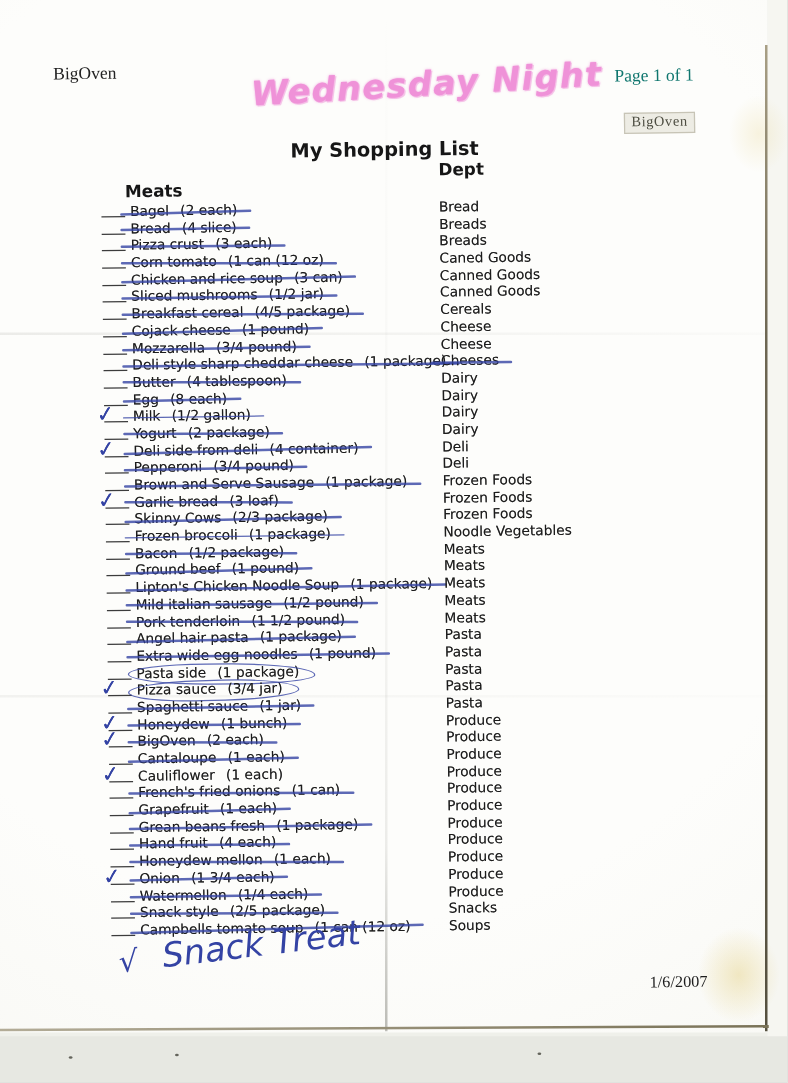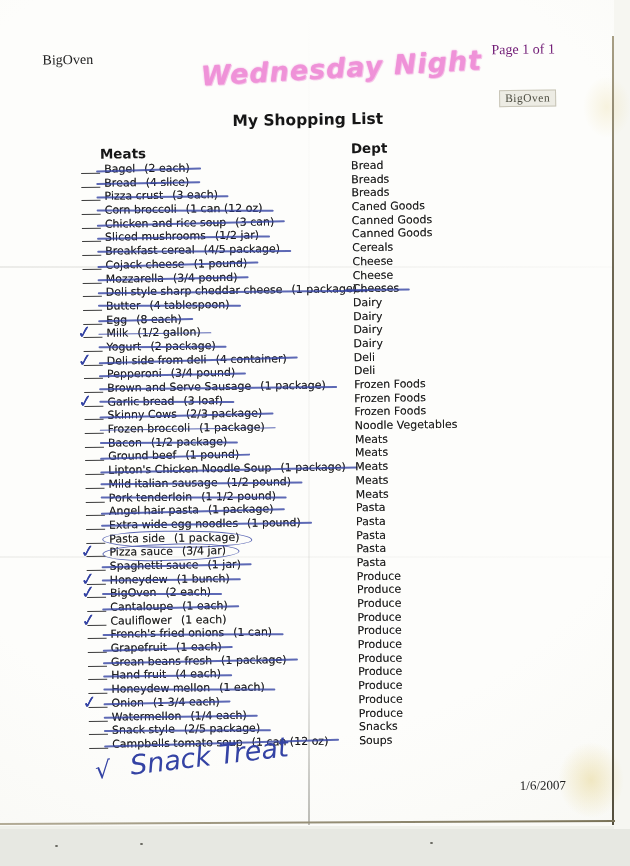--- a/index.html
+++ b/index.html
@@ -27,34 +27,34 @@
           background:radial-gradient(closest-side,rgba(226,204,120,.42),rgba(226,204,120,0));}
   .stain2{position:absolute;left:583px;top:76px;width:48px;height:62px;border-radius:50%;
           background:radial-gradient(closest-side,rgba(226,204,120,.22),rgba(226,204,120,0));}
 
   
   .content{position:absolute;left:0;top:0;width:614px;height:826px;
            transform:rotate(-0.8deg);transform-origin:85px 450px;}
 
   .brand{position:absolute;left:48px;top:52px;font-family:"Liberation Serif",serif;
          font-size:14px;color:#222;}
-  .page-indicator{position:absolute;left:497px;top:48px;font-family:"Liberation Serif",serif;
-         font-size:14px;color:#701a75;}
+  .page-indicator{position:absolute;left:497px;top:60px;font-family:"Liberation Serif",serif;
+         font-size:14px;color:#0f766e;}
   .logo-badge{position:absolute;left:504px;top:96px;font-family:"Liberation Serif",serif;
          font-size:11.5px;letter-spacing:.5px;color:#4c4c40;background:#edece4;
          border:1px solid #c7c4b6;padding:1px 5px 2px;}
   .hand-top{position:absolute;left:206px;top:56px;font-size:27px;font-style:italic;
          font-weight:bold;letter-spacing:1px;color:var(--pink,#ef92d8);
          transform:rotate(-2.5deg);
          text-shadow:0 0 2px rgba(239,146,216,.85),1px 1px 0 rgba(239,146,216,.45);}
   .title{position:absolute;left:237px;top:114px;font-size:15.5px;font-weight:bold;
          color:#161616;margin:0;}
   .col-head{position:absolute;font-size:13.5px;font-weight:bold;color:#161616;}
   .item-head{left:104px;top:146px;}
-  .dept-head{left:355px;top:144px;}
+  .dept-head{left:355px;top:132px;}
 
   .list{position:absolute;left:88px;top:163px;width:490px;}
   .row{position:relative;height:13.7px;font-size:11px;color:#1c1c1c;white-space:nowrap;
        text-shadow:0 0 .5px rgba(25,25,25,.55);}
   .blank{position:absolute;left:-3px;top:10px;width:19px;height:0;
          border-bottom:1.4px solid #3c3c3c;}
   .check{position:absolute;left:-9px;top:-5px;font-size:17px;font-weight:bold;
          color:var(--pen,#3443a4);transform:rotate(-6deg);
          text-shadow:0 0 .5px var(--pen,#3443a4);}
   .itemtxt{position:absolute;left:20px;top:1px;line-height:12.6px;}
@@ -107,21 +107,21 @@
           <span class="itemtxt struck"><span>Bread</span><span class="qty">(4 slice)</span></span>
           <span class="dept">Breads</span>
         </div>
         <div class="row" style="--tilt: 0.28deg;">
           <span class="blank"></span>
           <span class="itemtxt struck"><span>Pizza crust</span><span class="qty">(3 each)</span></span>
           <span class="dept">Breads</span>
         </div>
         <div class="row" style="--tilt: 0.84deg;">
           <span class="blank"></span>
-          <span class="itemtxt struck"><span>Corn broccoli</span><span class="qty">(1 can (12 oz)</span></span>
+          <span class="itemtxt struck"><span>Corn tomato</span><span class="qty">(1 can (12 oz)</span></span>
           <span class="dept">Caned Goods</span>
         </div>
         <div class="row" style="--tilt: -0.56deg;">
           <span class="blank"></span>
           <span class="itemtxt struck"><span>Chicken and rice soup</span><span class="qty">(3 can)</span></span>
           <span class="dept">Canned Goods</span>
         </div>
         <div class="row" style="--tilt: 0.00deg;">
           <span class="blank"></span>
           <span class="itemtxt struck"><span>Sliced mushrooms</span><span class="qty">(1/2 jar)</span></span>

